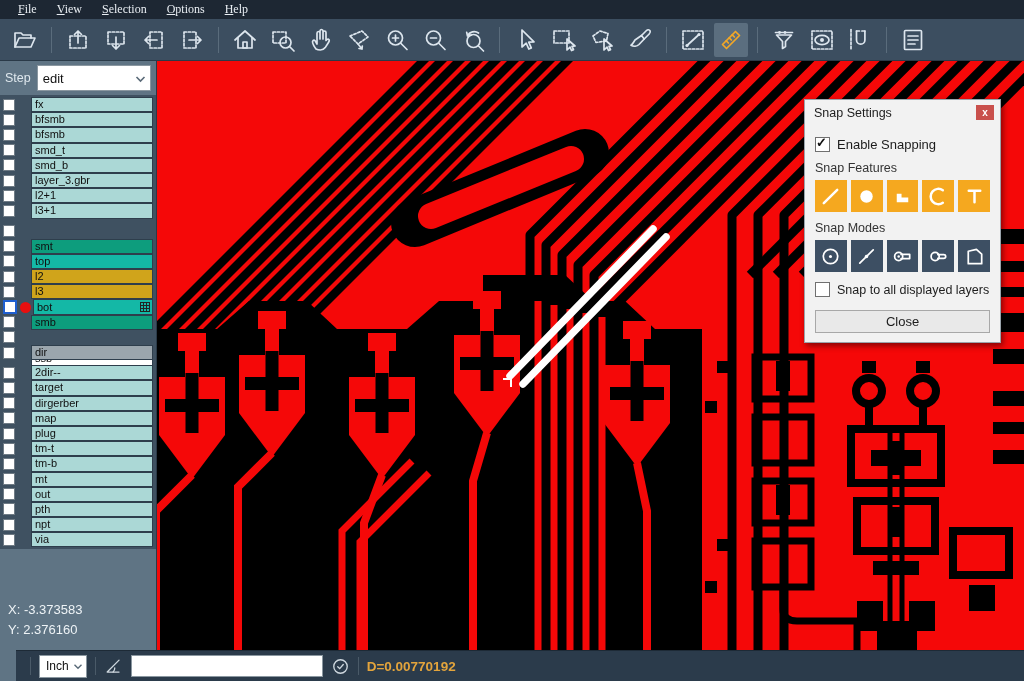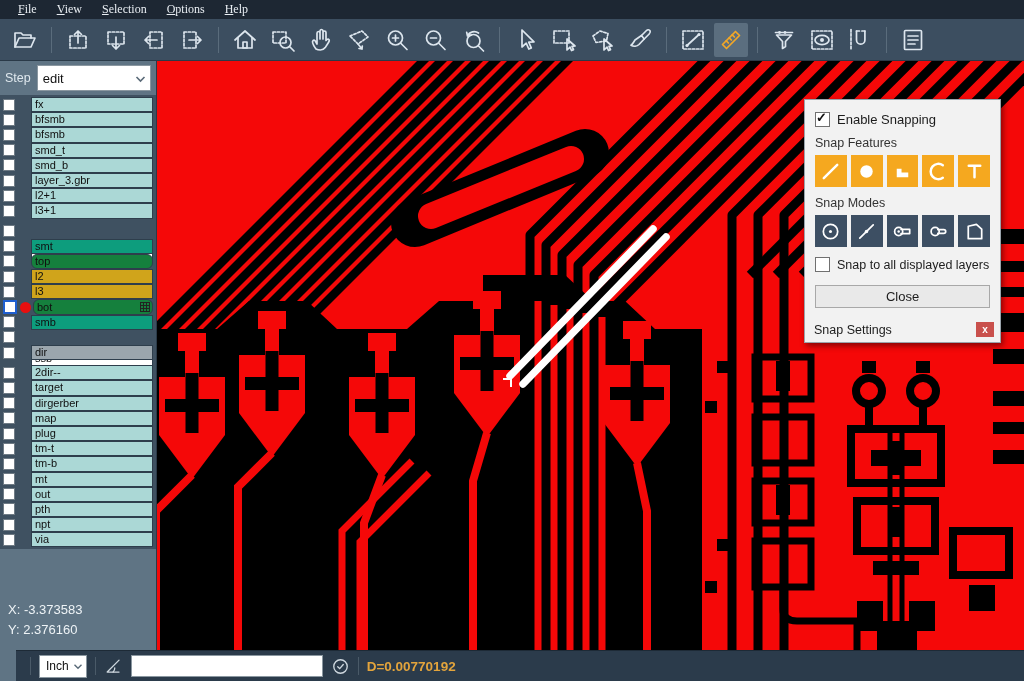--- a/index.html
+++ b/index.html
@@ -52,21 +52,21 @@
   .lr-cb.sel{border:2px solid #1f5fd0;}
   .lr-ind{width:16px;height:15px;flex:none;display:flex;align-items:center;justify-content:center;}
   .red-dot{width:11px;height:11px;border-radius:50%;background:#e80f0f;}
   .lr-field{
     flex:1;height:13.2px;margin-right:3px;border:1px solid #2e3e4c;
     font-size:11px;color:#101010;line-height:13px;padding-left:3px;
     display:flex;align-items:center;justify-content:space-between;overflow:hidden;white-space:nowrap;
   }
   .lr-grid{margin-right:2px;display:flex;}
   .c-cyan{background:#abd8d6;} .c-white{background:#ffffff;margin-top:42px;} .c-teal{background:#0d9d7d;}
-  .c-amber{background:#15803d;border-radius:6px;} .c-gold{background:#d0a41b;} .c-gray{background:#9ba6ad;}
+  .c-amber{background:#14b8a6;} .c-gold{background:#d0a41b;} .c-gray{background:#9ba6ad;}
   #sidebar-spacer{flex:1;}
   #coords{padding:4px 8px 10px 8px;color:#eef3f6;font-size:13px;line-height:20px;}
   
   #canvas-wrap{position:absolute;left:157px;top:61px;width:867px;height:589px;background:#f50808;}
   #canvas-wrap svg{display:block;width:867px;height:589px;}
   
   #statusbar{
     position:absolute;left:16px;top:650px;width:1024px;height:31px;background:#2b3b4b;
     display:flex;align-items:center;box-sizing:border-box;border-top:1px solid #1d2a36;padding-left:14px;gap:8px;
   }
@@ -720,20 +720,24 @@
     <svg viewBox="0 0 24 24" fill="none" stroke="currentColor" stroke-width="1.7" stroke-linecap="round">
       <circle cx="12" cy="12" r="8.5"></circle>
         <path d="M8.5 12.2 l2.5 2.5 l4.5 -5.2"></path>
     </svg>
   </span>
   <div class="sb-sep"></div>
   <span id="d-readout">D=0.00770192</span>
 </div>
 
 <div id="snap-dialog">
+  <div id="snap-title-bar">
+    <span id="snap-title">Snap Settings</span>
+    <button id="snap-close">x</button>
+  </div>
   <div id="snap-body">
     <div class="cb-row">
       <span class="cb checked" id="cb-enable"></span>
       <span class="cb-label">Enable Snapping</span>
     </div>
     <div class="section-label">Snap Features</div>
     <div class="btn-row" id="feature-btns">
         <button class="snap-btn feature-btn">
           <span style="display:flex">
             <svg viewBox="0 0 24 24" fill="none" stroke="currentColor" stroke-width="1.8" stroke-linecap="round" stroke-linejoin="round">
@@ -812,17 +816,13 @@
             </svg>
           </span>
         </button>
       </div>
     <div class="cb-row" style="margin-top:10px;">
       <span class="cb" id="cb-all-layers"></span>
       <span class="cb-label" style="font-size:12.5px;">Snap to all displayed layers</span>
     </div>
     <button id="snap-close-btn">Close</button>
   </div>
-  <div id="snap-title-bar">
-    <span id="snap-title">Snap Settings</span>
-    <button id="snap-close">x</button>
-  </div>
 </div>
 
 </body></html>

